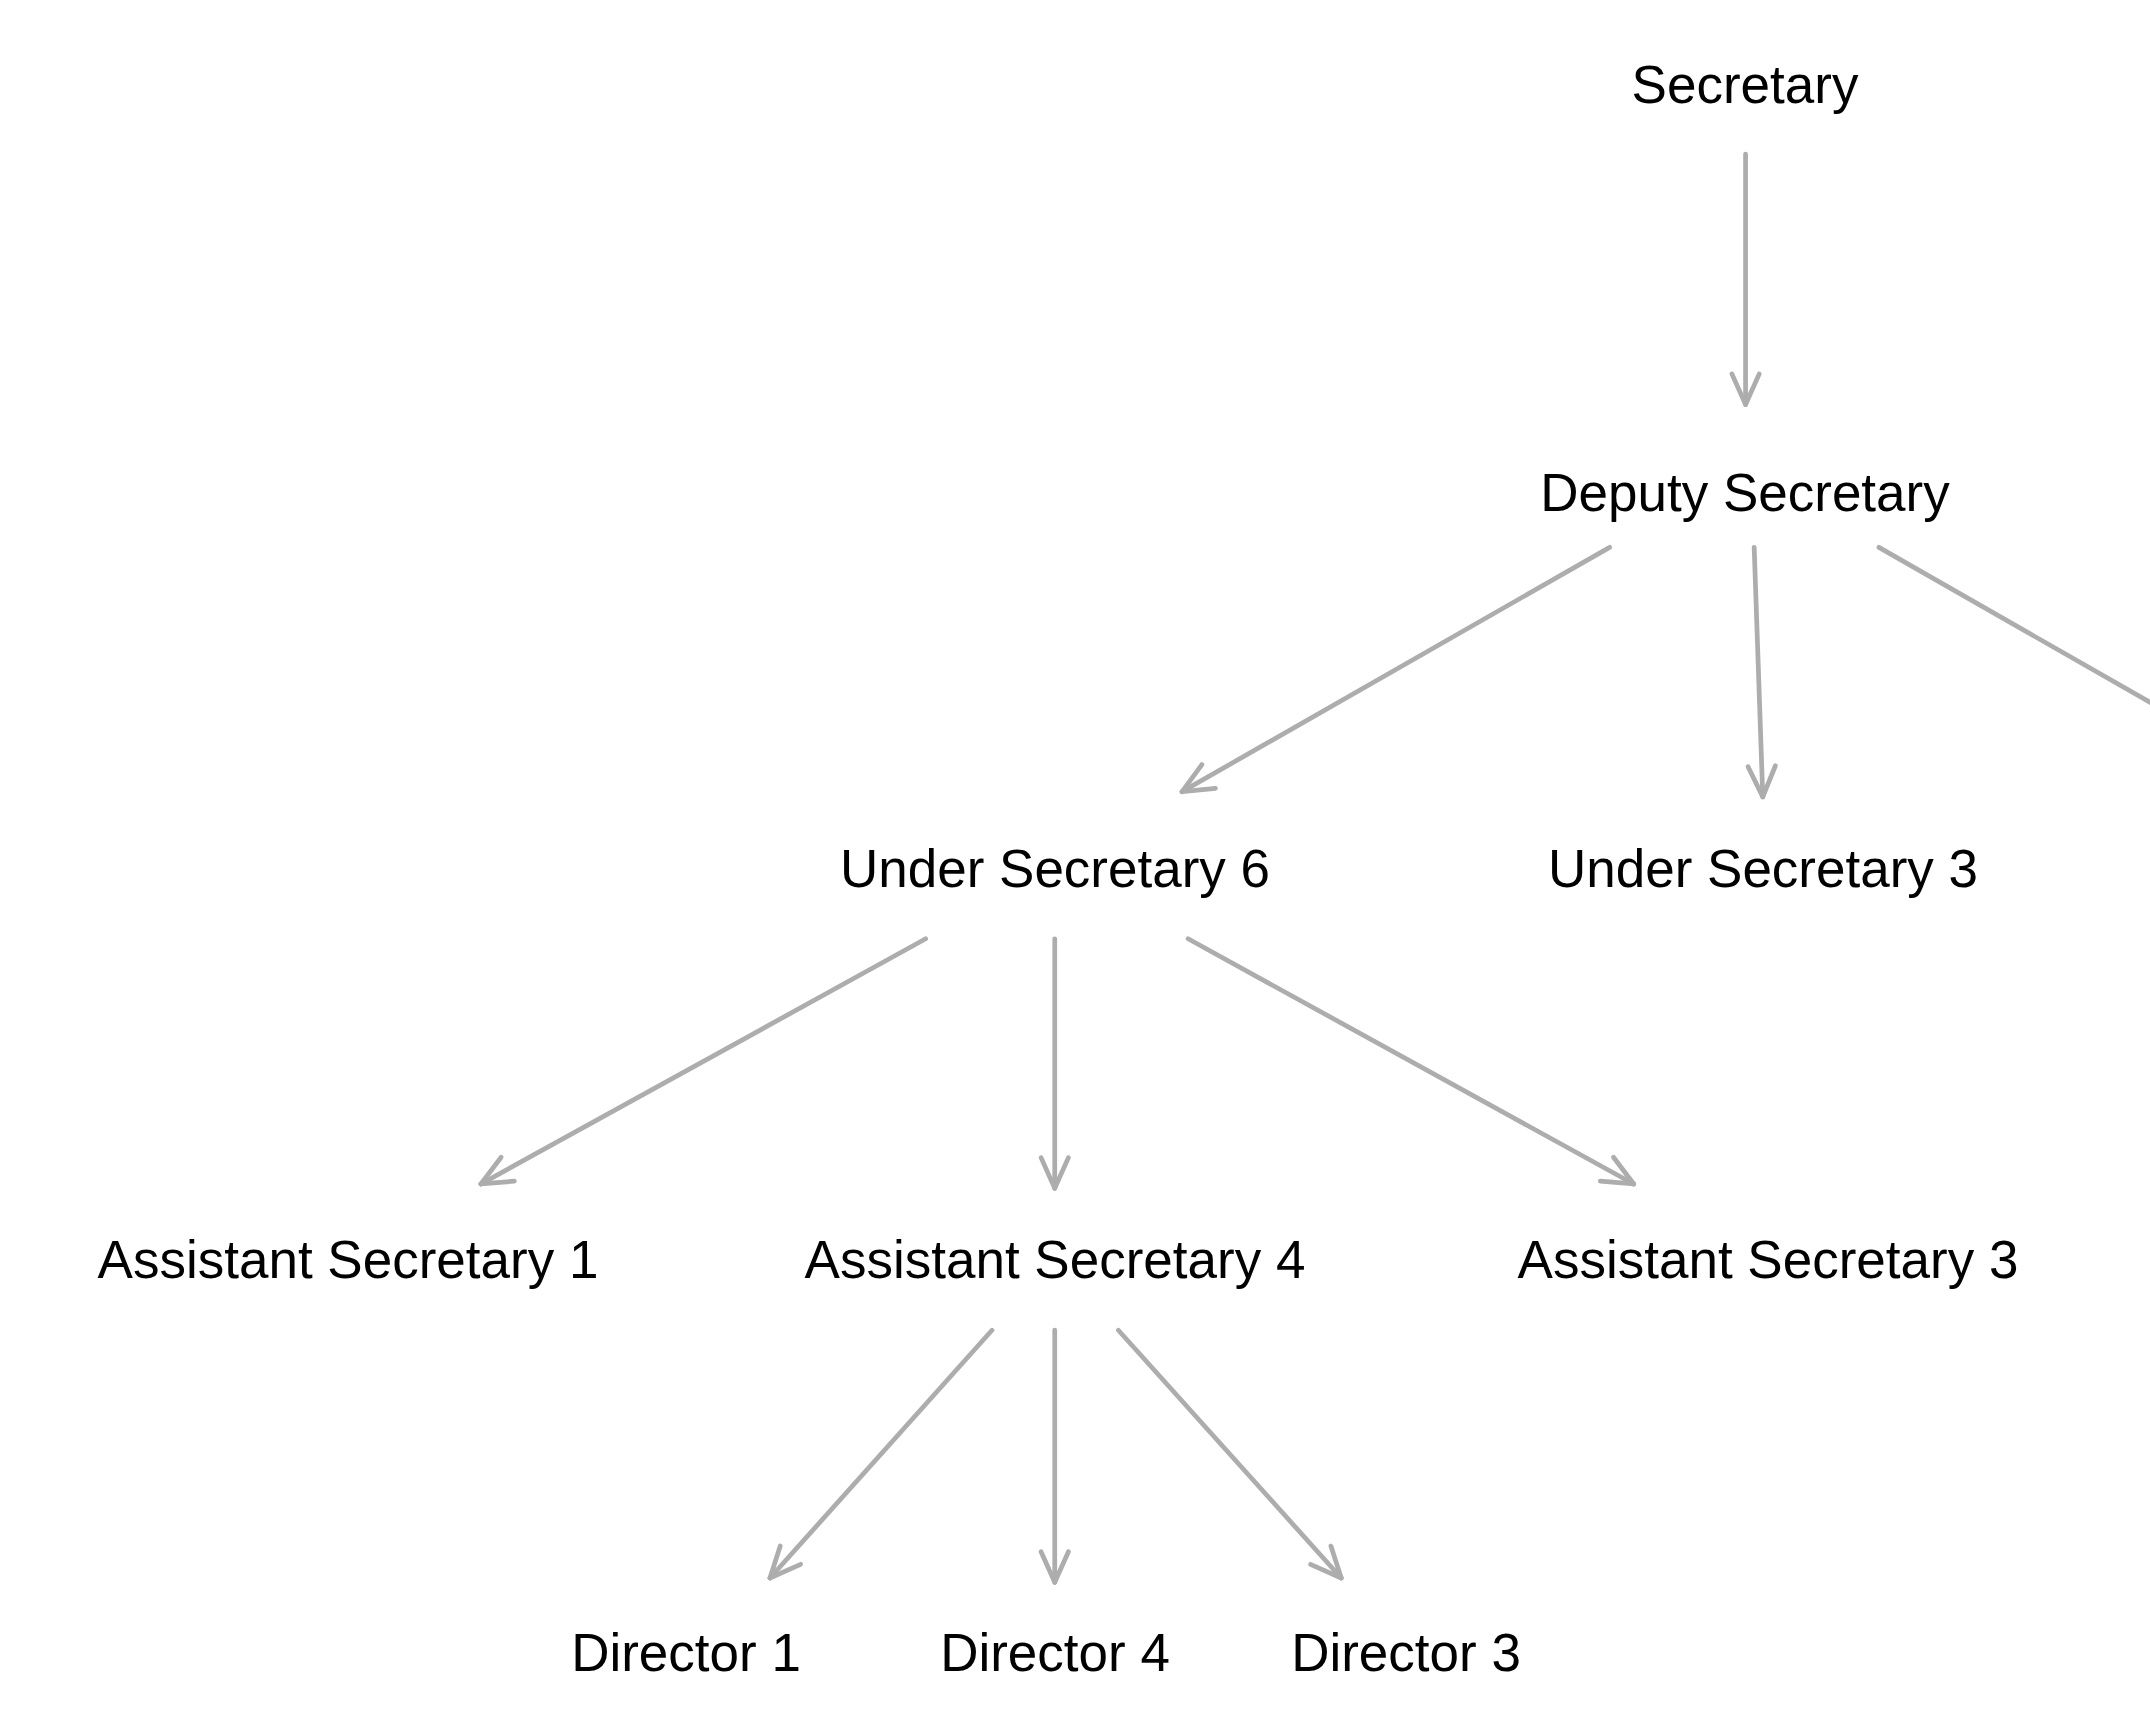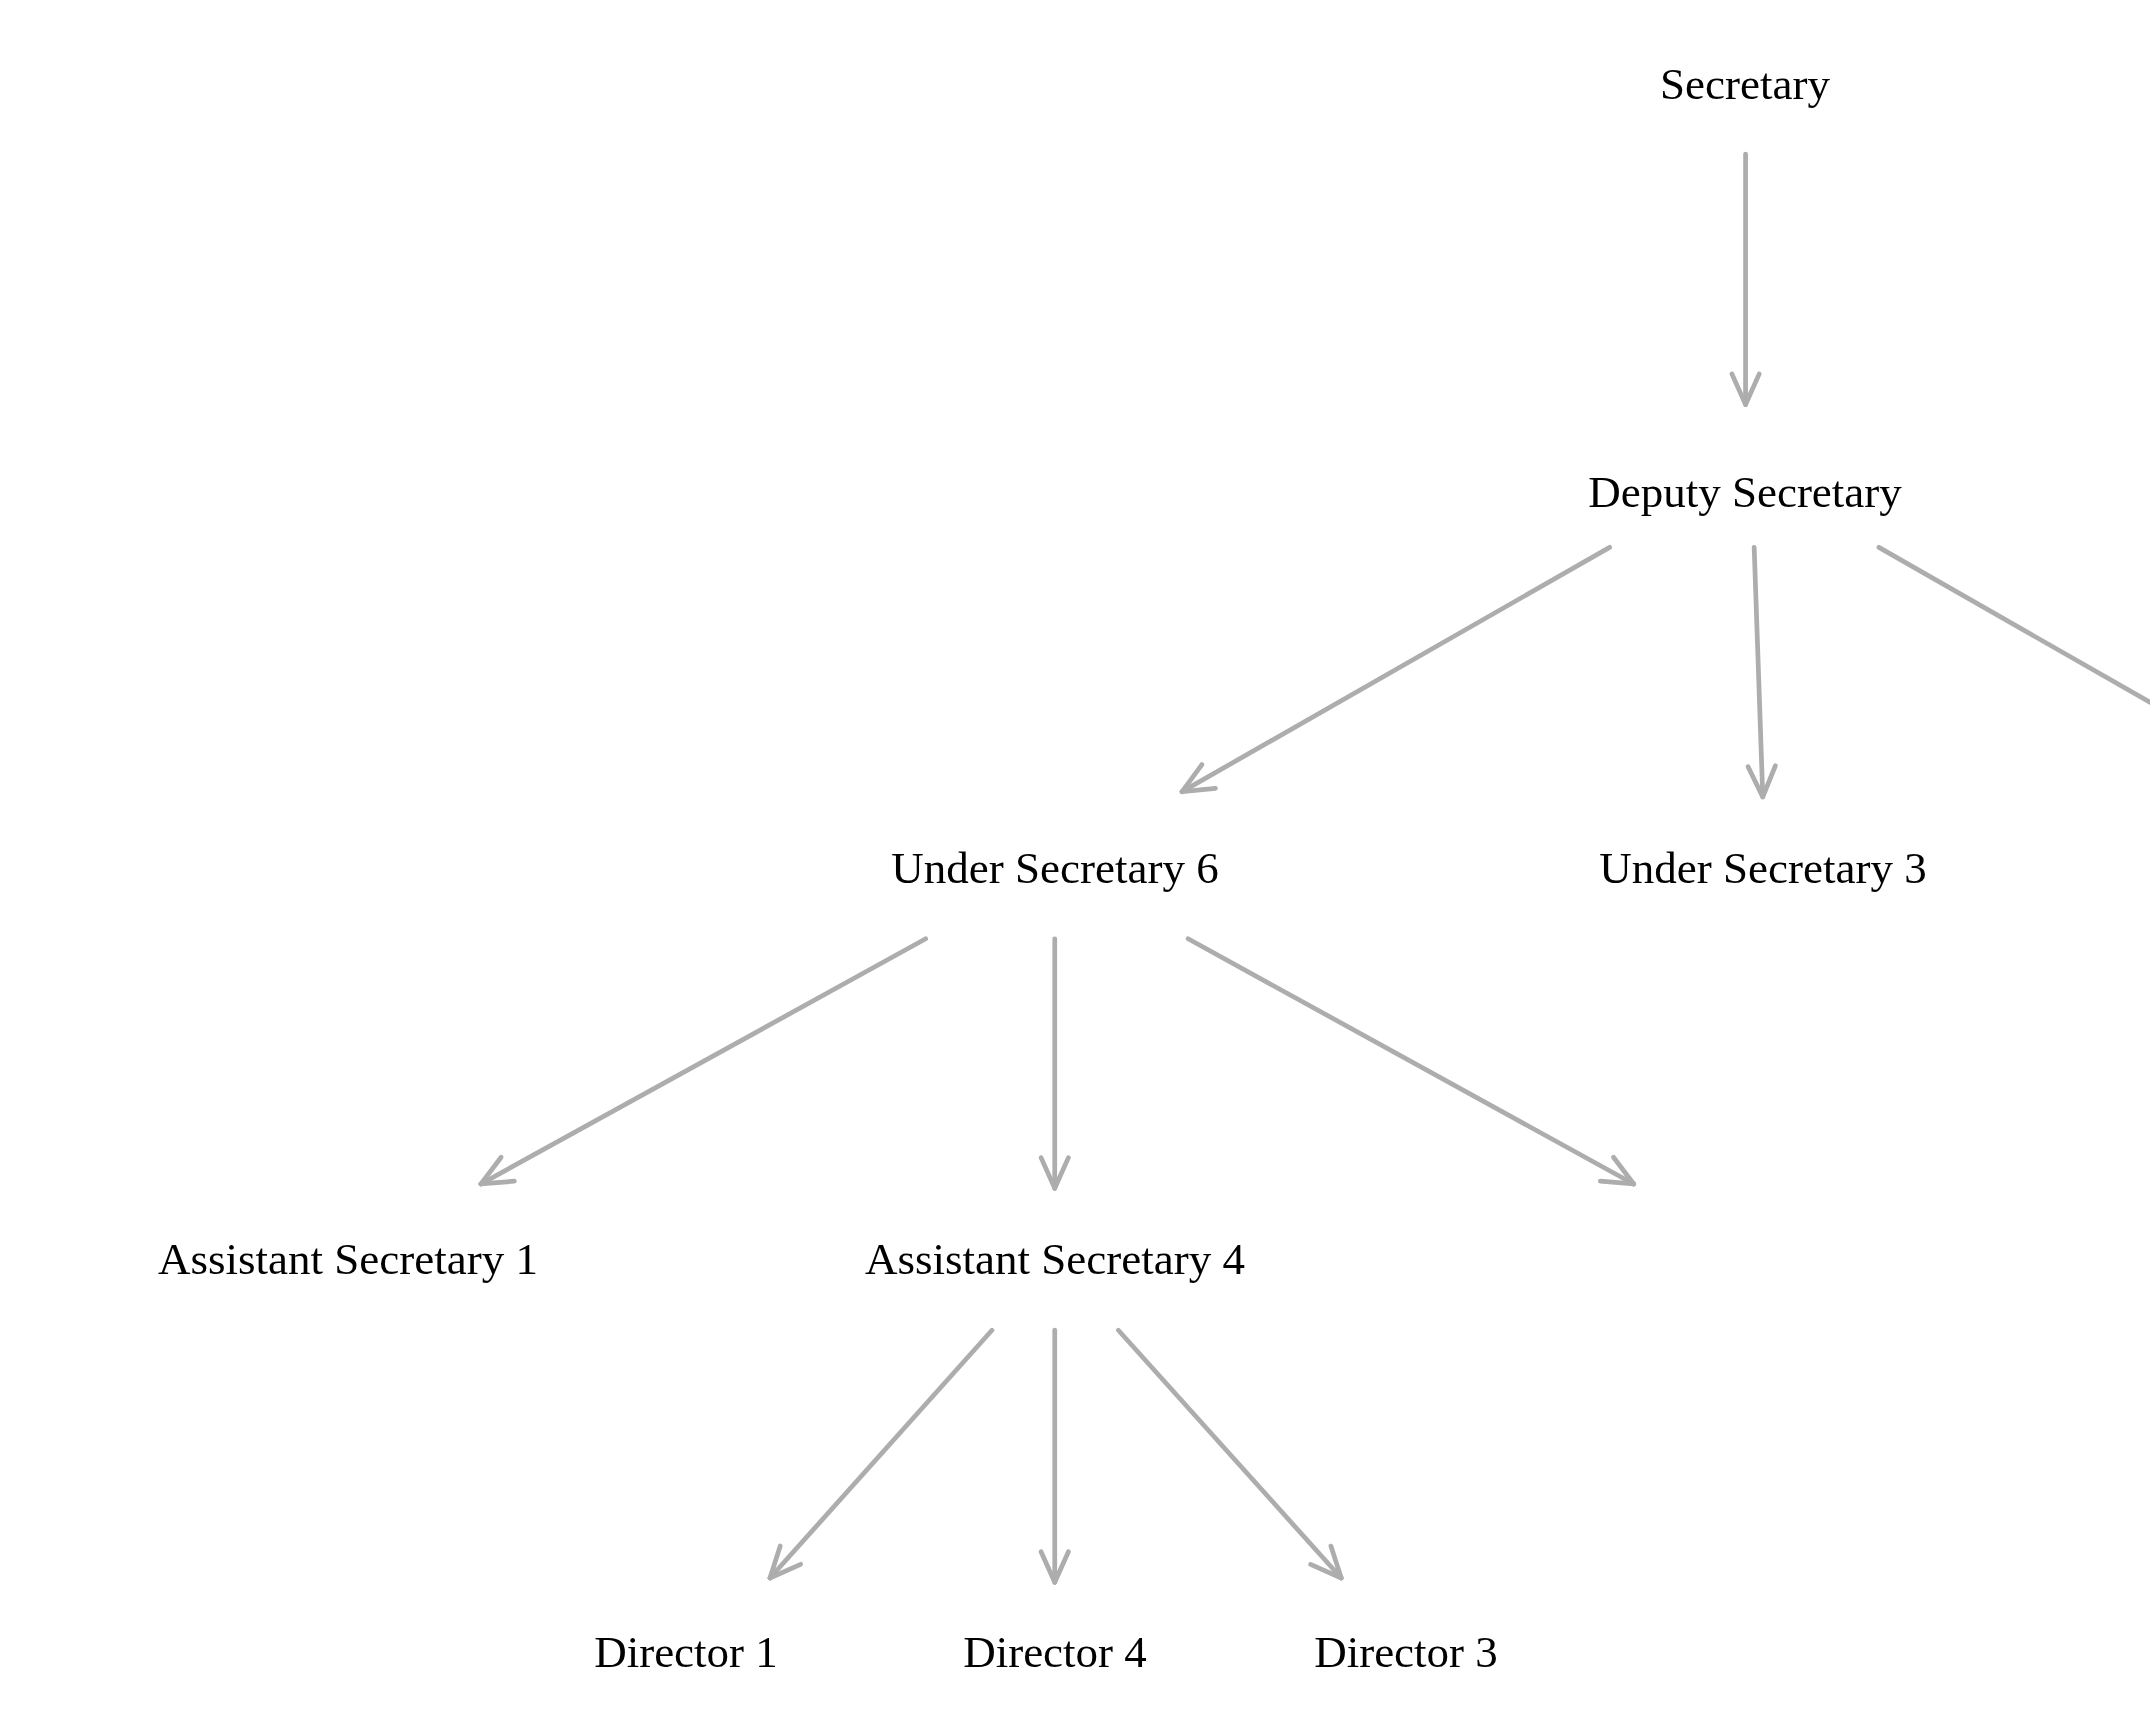--- a/index.html
+++ b/index.html
@@ -30,22 +30,22 @@
     left: 0;
     top: 0;
     width: 2753px;
     height: 1721px;
   }
   .node {
     position: absolute;
     transform: translate(-50%, -50%);
     white-space: nowrap;
     color: #000000;
-    font-family: Liberation Serif, serif;
-    font-size: 45px;
+    font-family: Liberation Sans, sans-serif;
+    font-size: 53px;
     font-weight: 400;
     line-height: 1.0;
     letter-spacing: 0px;
     text-align: center;
   }
 </style>
 </head>
 <body>
 
 <div id="canvas">
@@ -103,19 +103,20 @@
       </g>
     </svg>
 
   <div id="node-layer">
       <div class="node" style="left: 1745px; top: 84px;">Secretary</div>
       <div class="node" style="left: 1745px; top: 475px; margin-top: 17px;">Deputy Secretary</div>
       <div class="node" style="left: 1055px; top: 868px;">Under Secretary 6</div>
       <div class="node" style="left: 1763px; top: 868px;">Under Secretary 3</div>
       <div class="node" style="left: 348px; top: 1259px;">Assistant Secretary 1</div>
       <div class="node" style="left: 1055px; top: 1259px;">Assistant Secretary 4</div>
+      <div class="node" style="left: 1768px; top: 1259px;">Assistant Secretary 3</div>
       <div class="node" style="left: 686px; top: 1652px;">Director 1</div>
       <div class="node" style="left: 1055px; top: 1652px;">Director 4</div>
       <div class="node" style="left: 1406px; top: 1652px;">Director 3</div>
     </div>
 
 </div>
 
 
 </body></html>

